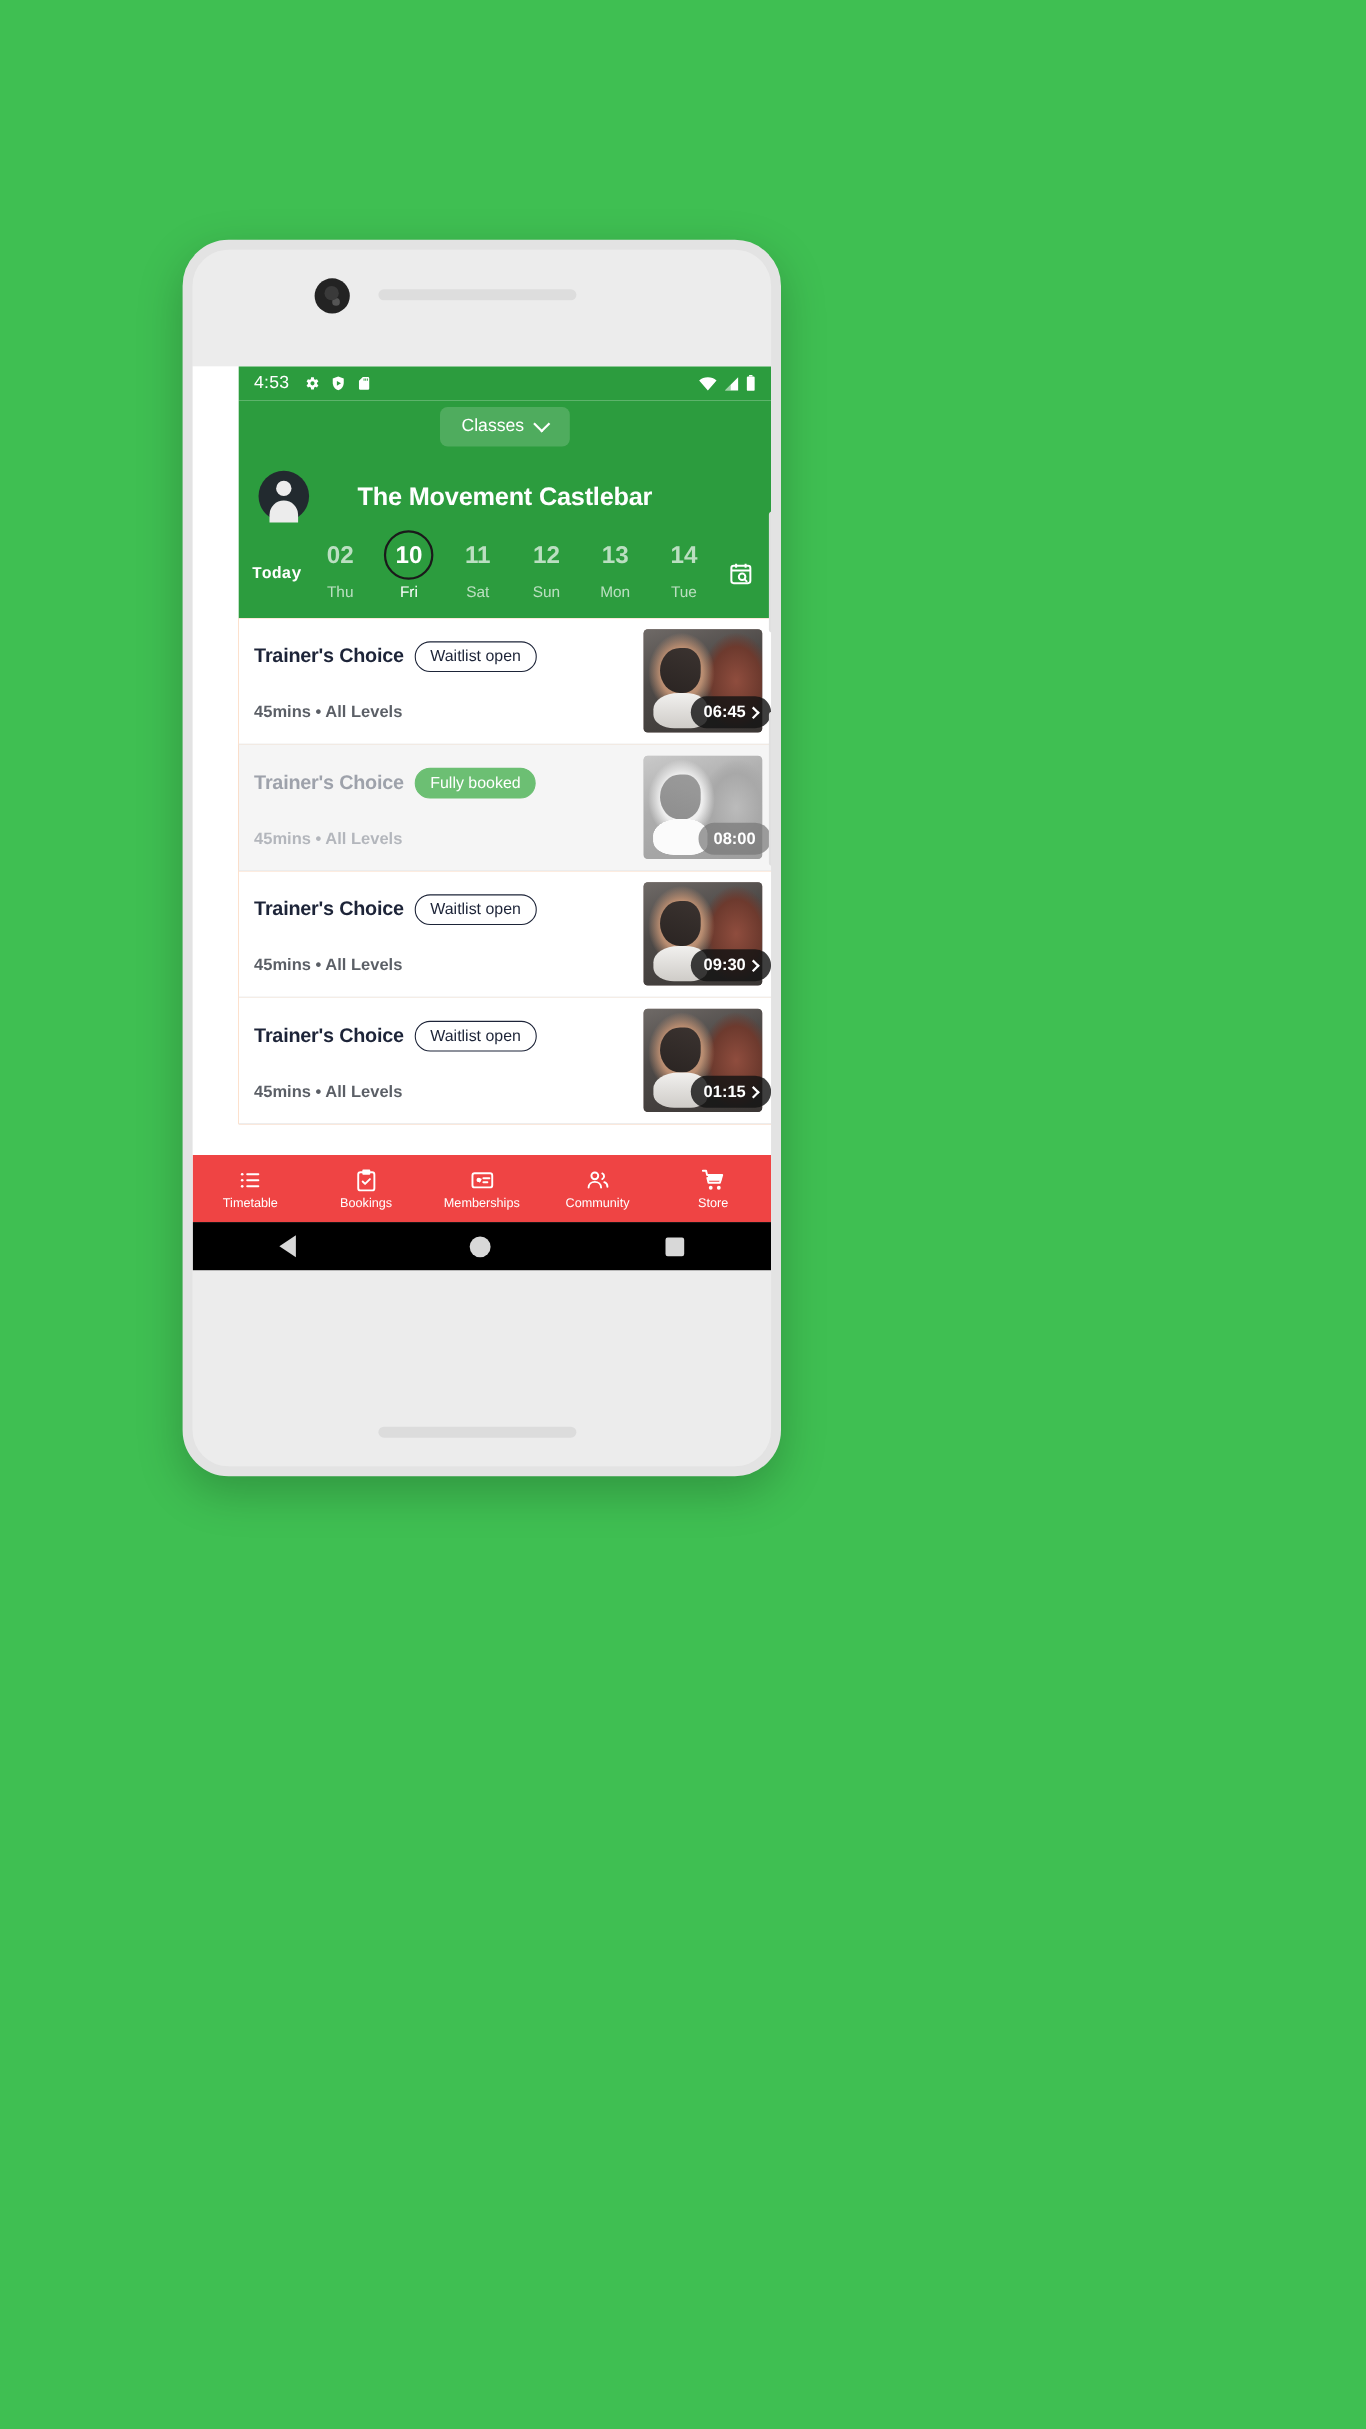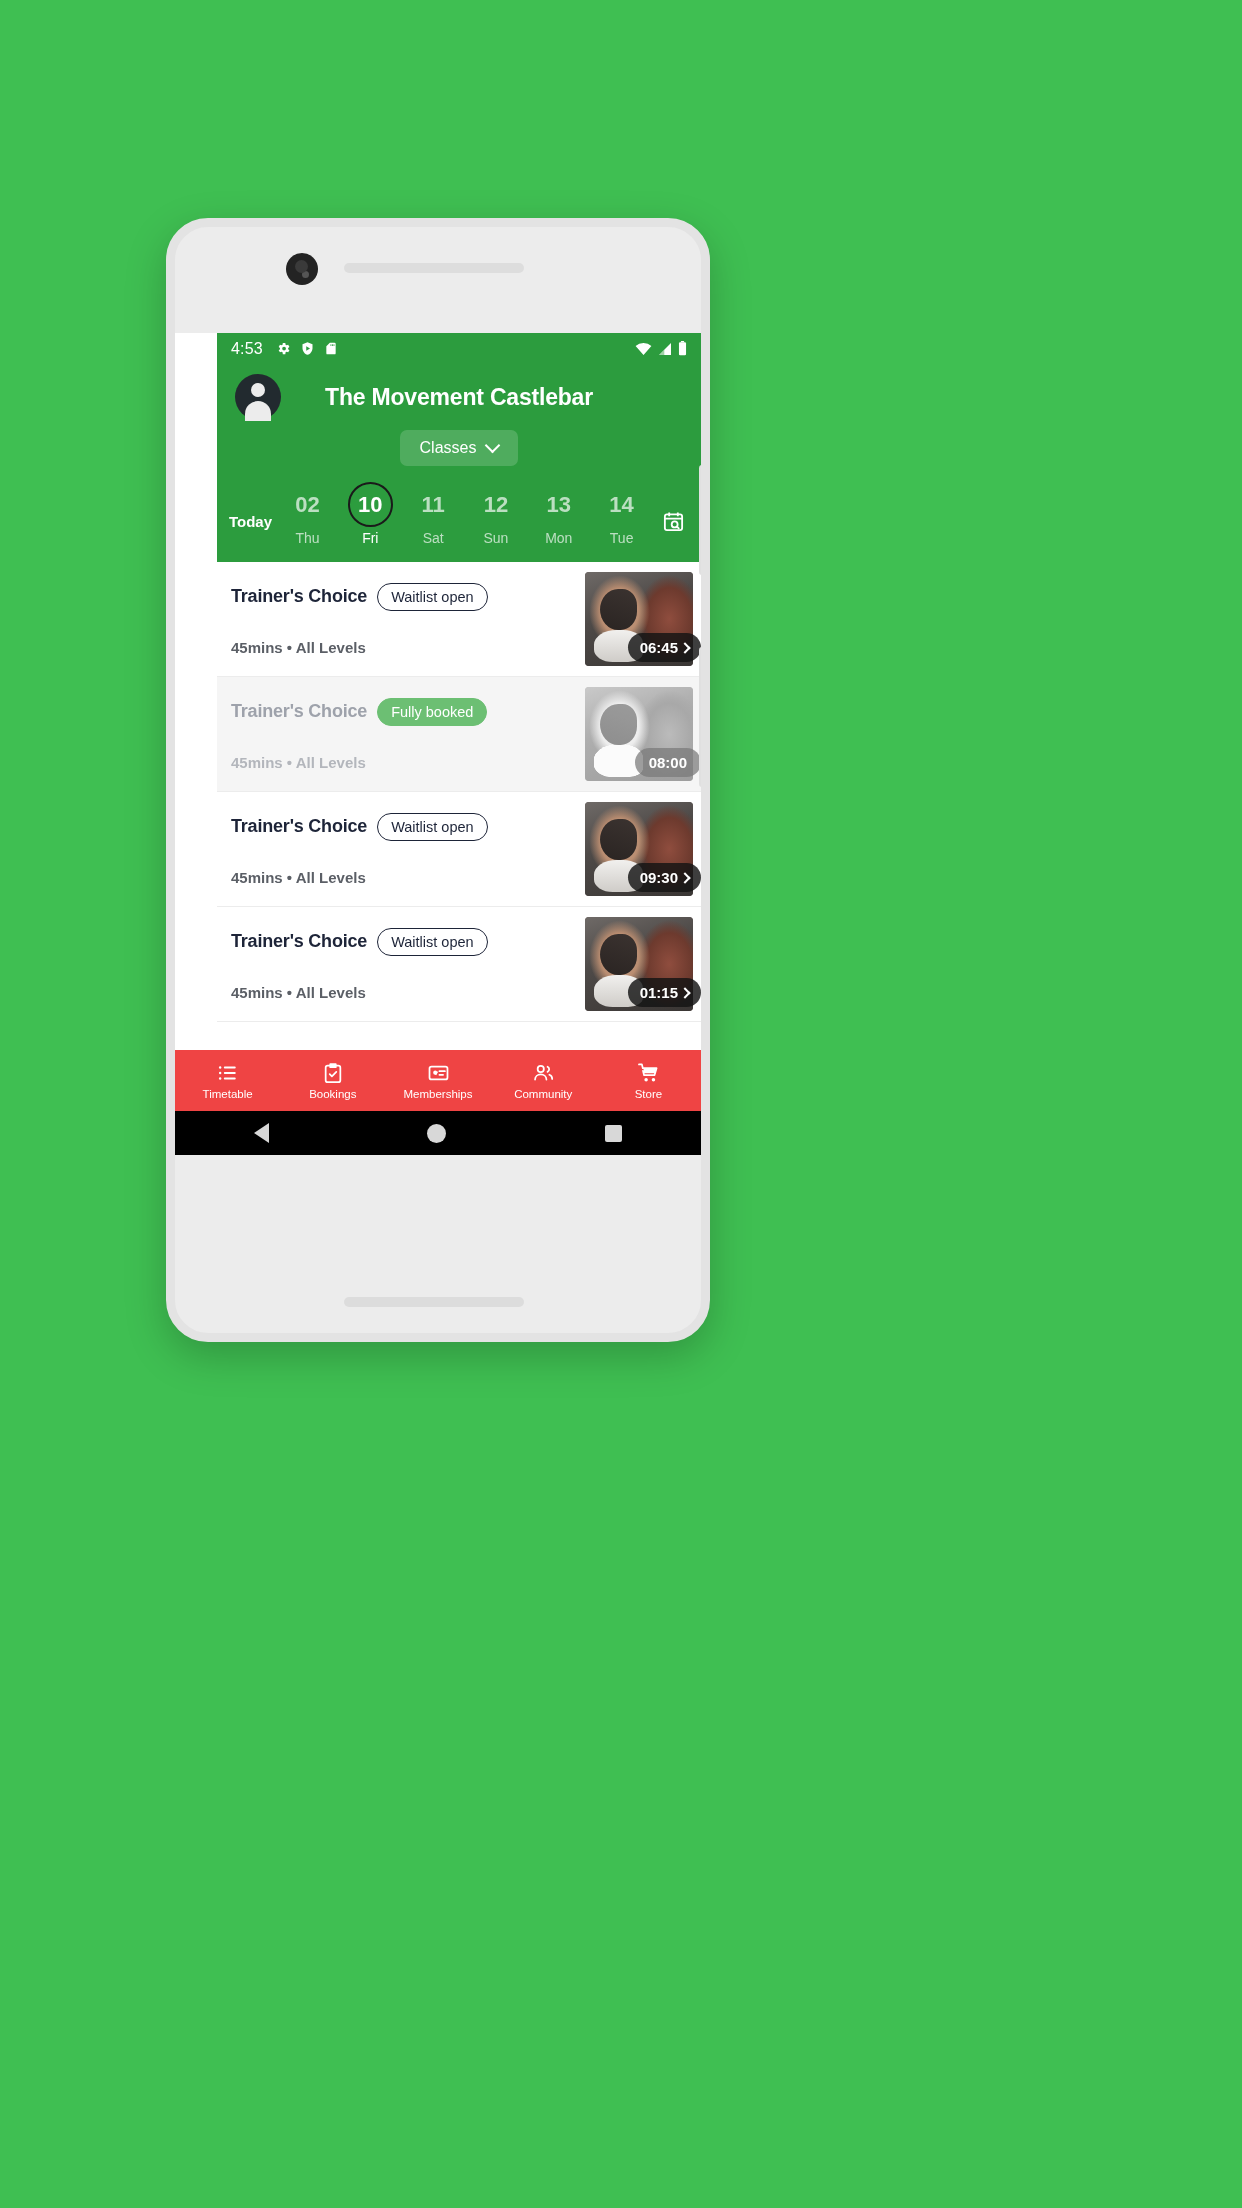--- a/index.html
+++ b/index.html
@@ -135,20 +135,21 @@
   
   #date-strip {
     display: flex; align-items: center;
     padding: 4px 8px 16px 12px;
     gap: 0;
   }
   #today-label {
     color: #ffffff; font-size: 15px; font-weight: bold;
     margin-right: 4px; white-space: nowrap;
     padding-top: 15px;
+    font-family: Liberation Mono, monospace;
   }
   .date-cell {
     flex: 1; text-align: center;
     display: flex; flex-direction: column; align-items: center;
     cursor: pointer;
   }
   .date-num-wrap {
     width: 45px; height: 45px;
     display: flex; align-items: center; justify-content: center;
     border-radius: 50%;
@@ -332,32 +333,32 @@
         </svg>
         <svg class="sb-ic" width="9" height="15" viewBox="0 0 12 22" fill="#fff">
           <rect x="3.6" y="0" width="4.8" height="2" rx="0.6"></rect>
           <rect x="0.8" y="2" width="10.4" height="19" rx="1.6"></rect>
         </svg>
       </span>
     </div>
 
     <div id="app-header">
 
-      <div id="header-title-row">
-        <div id="avatar">
-          <span class="head"></span>
-        </div>
-        <div id="header-title">The Movement Castlebar</div>
-      </div>
-
       <div id="filter-row">
         <div id="filter-chip">
           <span>Classes</span>
           <span class="chev-down"></span>
         </div>
+      </div>
+
+      <div id="header-title-row">
+        <div id="avatar">
+          <span class="head"></span>
+        </div>
+        <div id="header-title">The Movement Castlebar</div>
       </div>
 
       <div id="date-strip">
         <div id="today-label">Today</div>
 
         <div class="date-cell">
           <div class="date-num-wrap">
             <span class="date-num">02</span>
           </div>
           <span class="date-dow">Thu</span>

